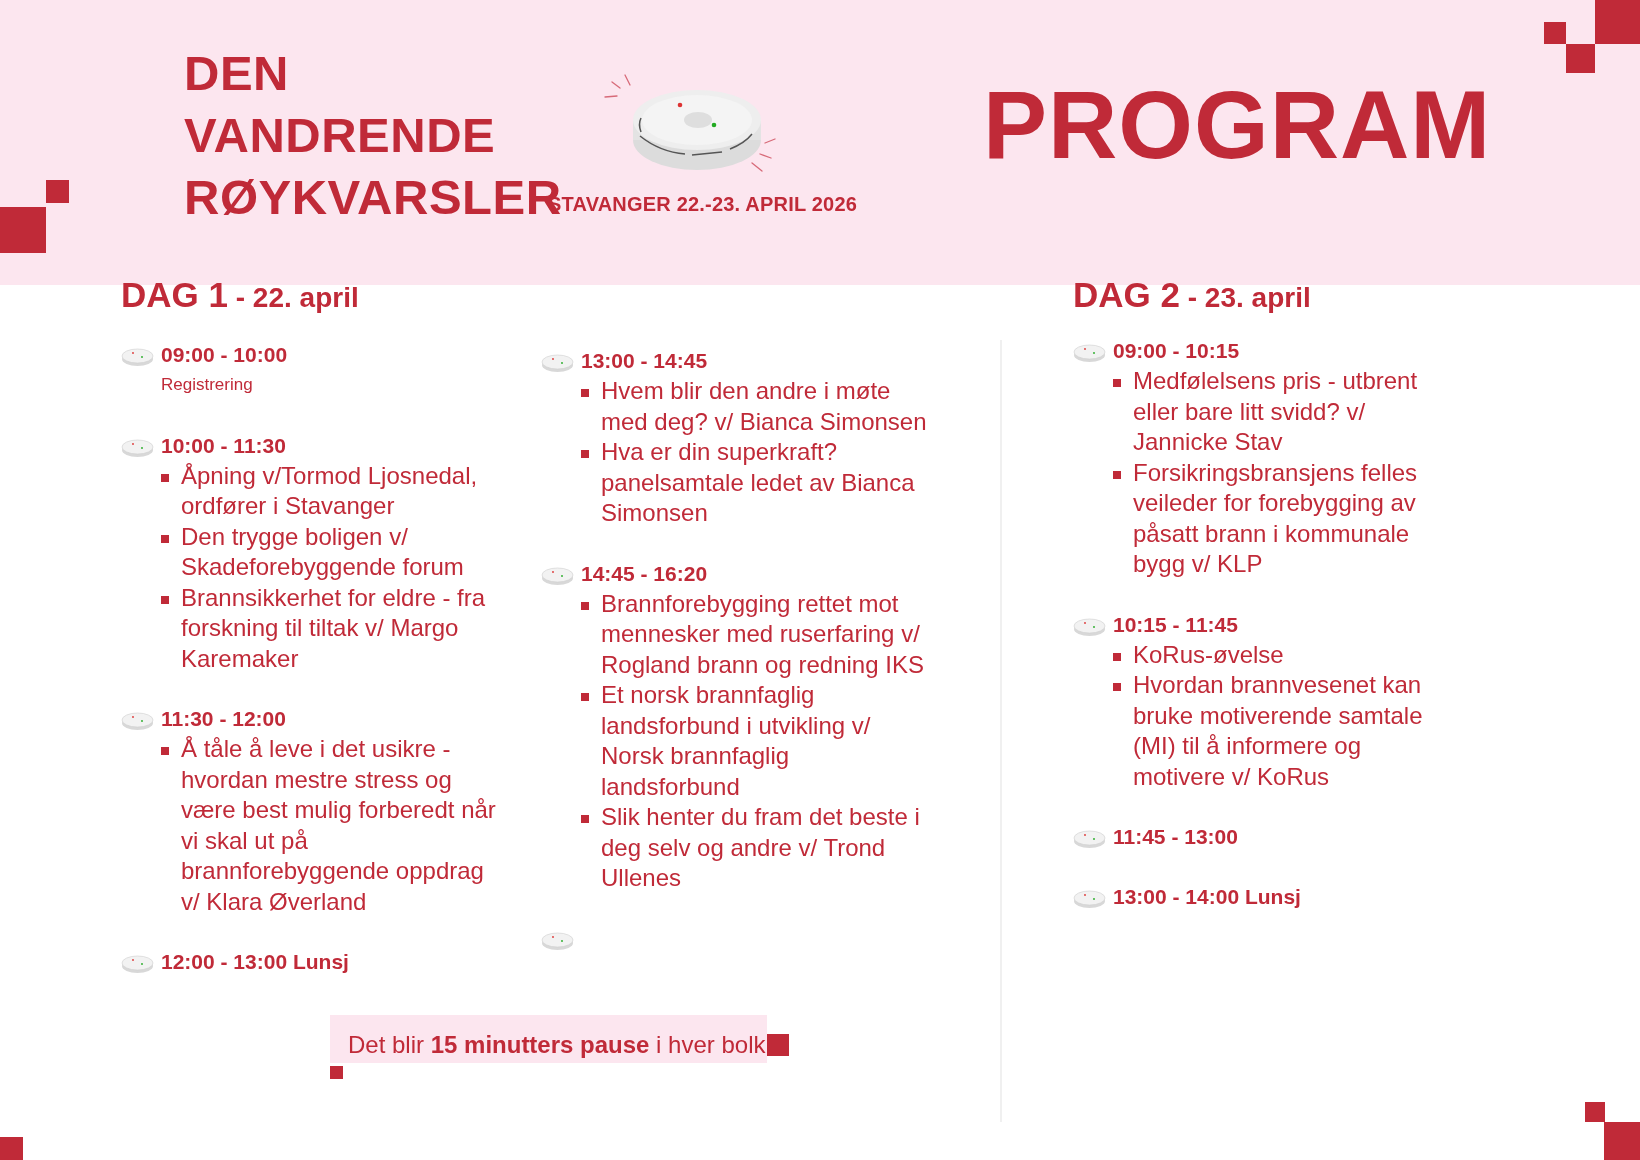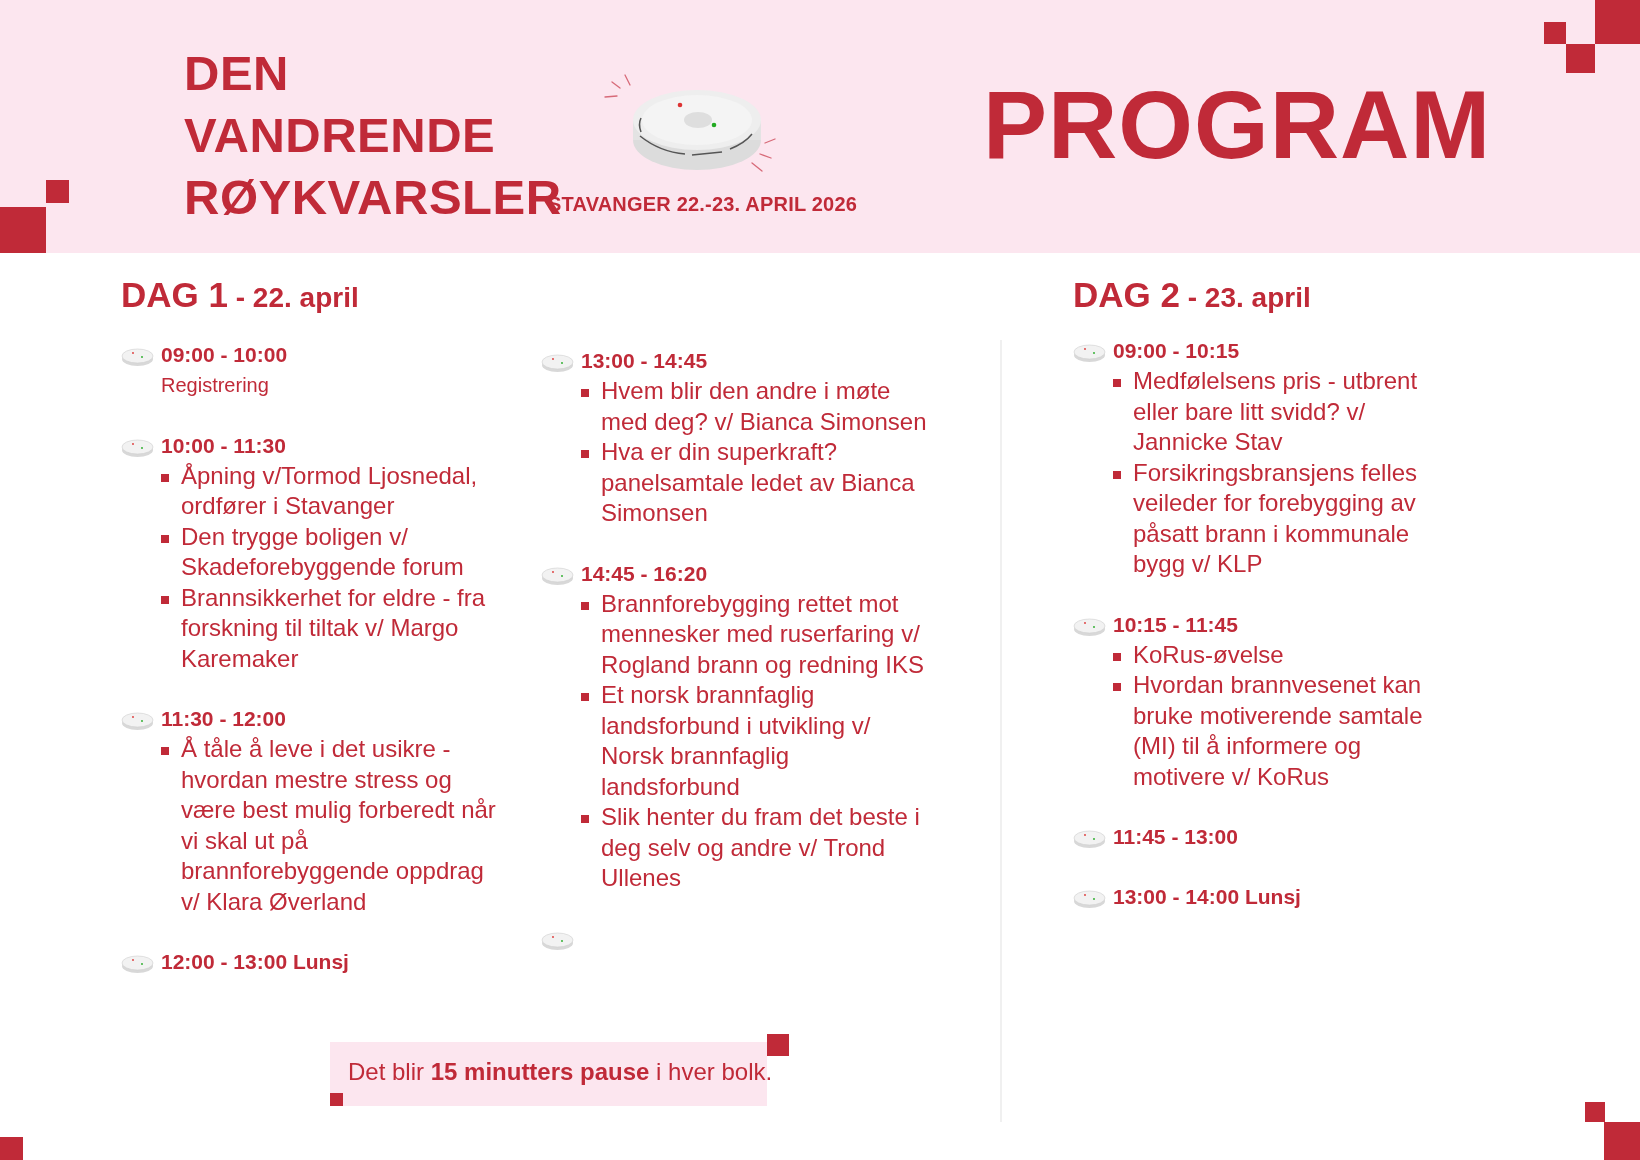--- a/index.html
+++ b/index.html
@@ -1,44 +1,44 @@
 <!DOCTYPE html>
 <html><head>
 <meta charset="utf-8">
 <style>
   * { box-sizing: border-box; margin: 0; padding: 0; }
   html, body { width: 1640px; height: 1160px; overflow: hidden; background: #ffffff; }
   body { position: relative; font-family: "Liberation Sans", "DejaVu Sans", sans-serif; color: #c02a38; }
 
-  .header { position: absolute; left: 0; top: 0; width: 1640px; height: 253px; background: #fce6ef; }
+  .header { position: absolute; left: 0; top: 0; width: 1640px; height: 285px; background: #fce6ef; }
   .sq { position: absolute; background: #c02a38; }
 
   .title-stack { position: absolute; left: 184px; top: 42px; }
   .title-line { display: block; font-size: 49px; font-weight: bold; line-height: 62px; letter-spacing: 0.5px; color: #c02a38; }
   .subtitle { position: absolute; left: 548px; top: 193px; font-size: 20px; font-weight: bold; color: #c02a38; letter-spacing: 0.2px; }
   .program-title { position: absolute; left: 983px; top: 70px; font-size: 96px; font-weight: bold; color: #c02a38; letter-spacing: 1px; }
 
   .hero-detector { position: absolute; left: 600px; top: 66px; width: 200px; height: 120px; }
 
   .day-heading { position: absolute; font-weight: bold; color: #c02a38; }
   .day-heading .big { font-size: 35px; }
   .day-heading .small { font-size: 28px; text-align: right; }
 
   .col { position: absolute; }
   .slot { position: relative; padding-left: 40px; margin-bottom: 30px; }
   .slot .det { position: absolute; left: 0; top: 7px; width: 33px; height: 20px; }
   .slot-time { font-size: 21px; font-weight: bold; line-height: 30px; color: #c02a38; }
-  .slot-text { font-size: 20px; line-height: 30.5px; color: #c02a38; font-weight: normal; }
+  .slot-text { font-size: 17px; line-height: 30.5px; color: #c02a38; font-weight: normal; }
   .items { list-style: none; }
   .items li { position: relative; padding-left: 20px; font-size: 24px; line-height: 30.5px; color: #c02a38; }
   .items li::before { content: ""; position: absolute; left: 0; top: 13px; width: 8px; height: 8px; background: #c02a38; }
 
   .divider { position: absolute; left: 1000px; top: 340px; width: 2px; height: 782px; background: #f0f0f0; }
 
-  .pause-box { position: absolute; left: 330px; top: 1042px; width: 437px; height: 64px; background: #fce6ef; }
+  .pause-box { position: absolute; left: 330px; top: 1015px; width: 437px; height: 48px; background: #fce6ef; }
   .pause-text { position: absolute; left: 18px; top: 16px; font-size: 24px; white-space: nowrap; color: #c02a38; }
   .pause-text b { font-weight: bold; }
 </style>
 </head>
 <body>
 
 <div class="header">
   <div class="sq" style="left:0;top:207px;width:46px;height:46px;"></div>
   <div class="sq" style="left:46px;top:180px;width:23px;height:23px;"></div>
   <div class="sq" style="left:1595px;top:0;width:45px;height:44px;"></div>

